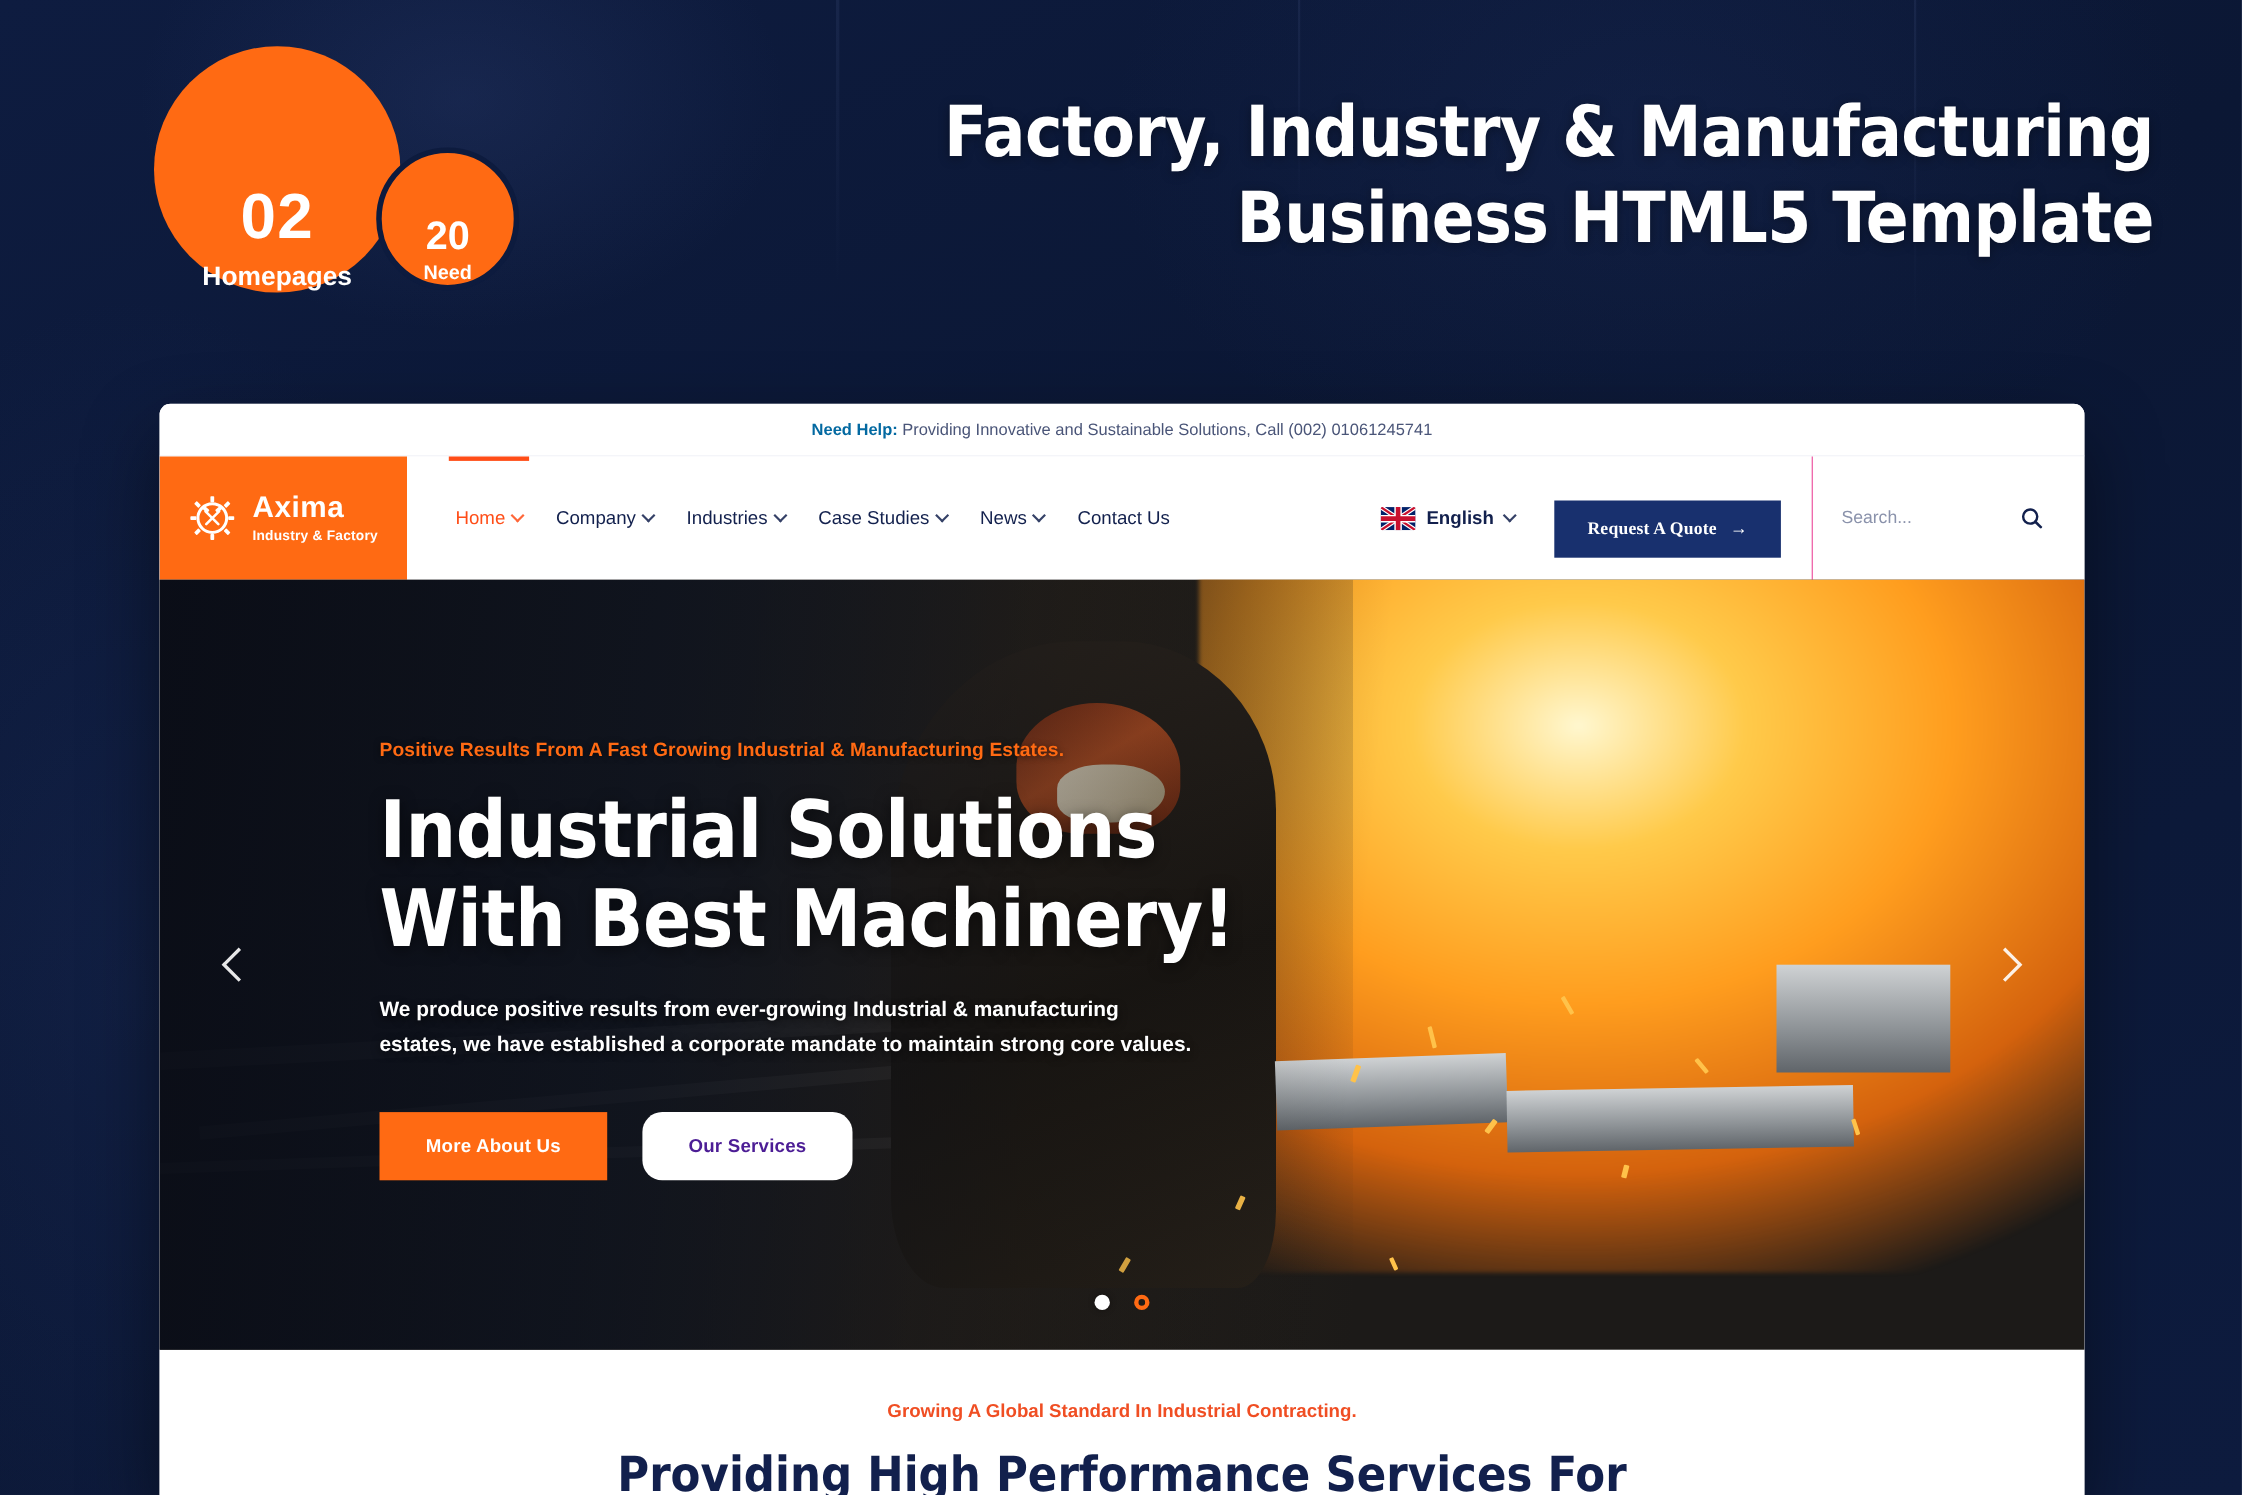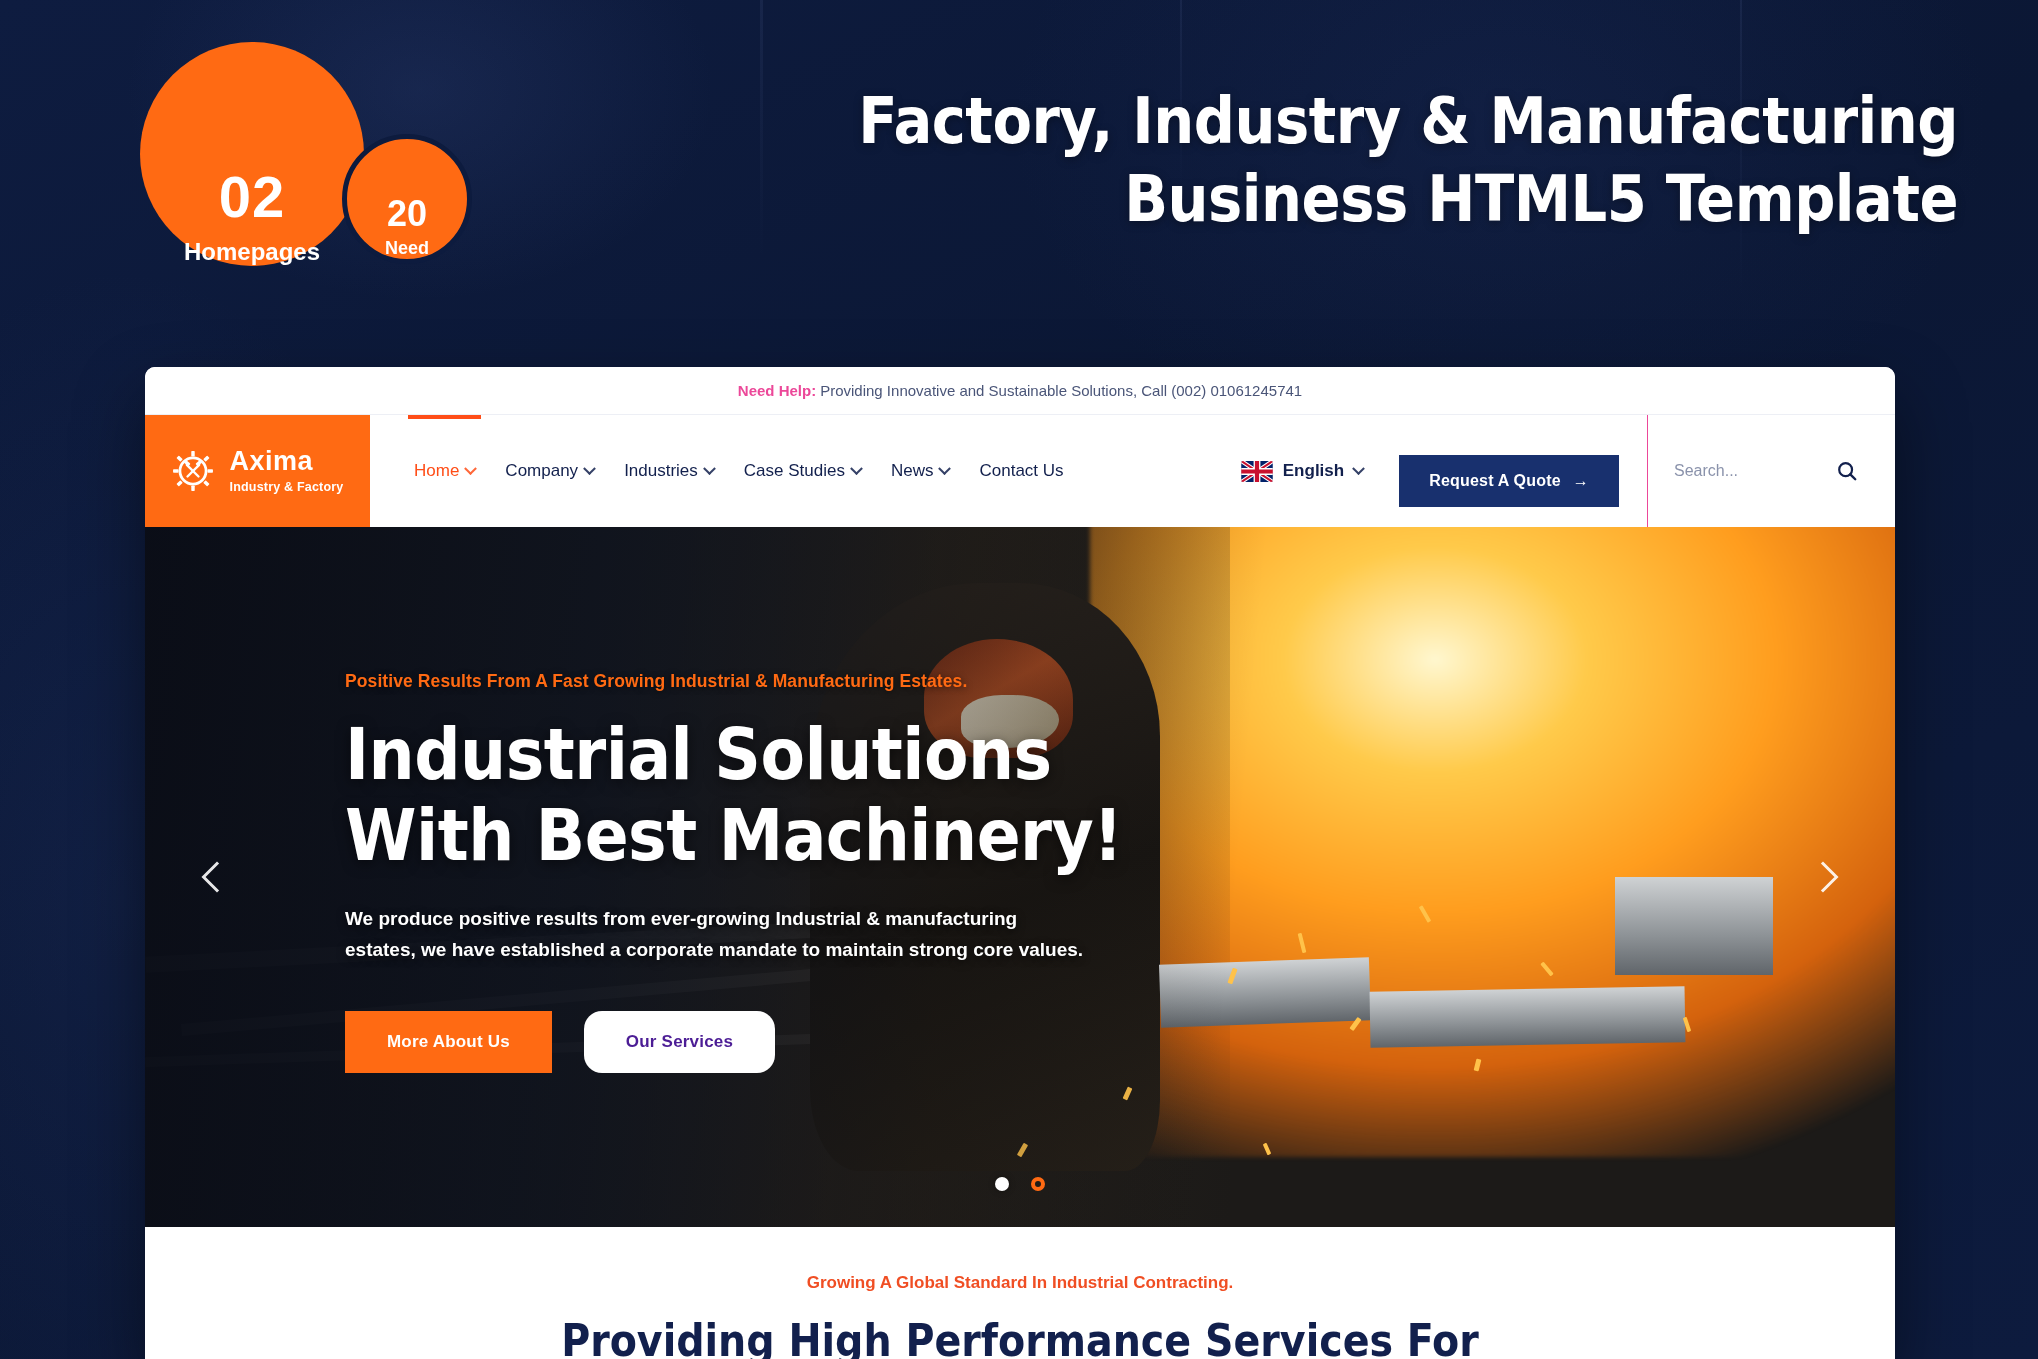--- a/index.html
+++ b/index.html
@@ -56,21 +56,21 @@
     box-shadow:0 30px 70px rgba(0,0,0,.45);
   }
 
   
   .topbar {
     height:48px; background:#fff; display:flex;
     align-items:center; justify-content:center;
     font-size:15px; color:#4a5578;
     border-bottom:1px solid #edeff5;
   }
-  .topbar b { color:#ec4899; font-weight:700; margin-right:4px; }
+  .topbar b { color:#0369a1; font-weight:700; margin-right:4px; }
 
   
   .header { height:112px; display:flex; align-items:stretch; background:#fff; position:relative; }
   .logo-box {
     width:225px; background:#ff6a13; display:flex; align-items:center;
     justify-content:center; gap:14px; color:#fff; flex:0 0 225px;
   }
   .logo-mark { width:44px; height:44px; flex:0 0 44px; }
   .logo-text .brand {
     font-size:27px; font-weight:700; line-height:1; letter-spacing:.5px;
@@ -90,21 +90,21 @@
     content:""; position:absolute; left:-6px; right:-6px; top:0; height:4px; background:#ff4d17;
   }
   .chev { width:9px; height:9px; border-right:2px solid currentColor; border-bottom:2px solid currentColor;
           transform:rotate(45deg) translate(-2px,-2px); opacity:.85; }
 
   .hdr-right { margin-left:auto; display:flex; align-items:center; }
   .lang { display:flex; align-items:center; gap:10px; font-size:17px; font-weight:700; color:#12204d; cursor:pointer; }
   .flag { width:32px; height:21px; flex:0 0 32px; border-radius:2px; overflow:hidden; }
   .quote-btn {
     margin-left:36px; background:#18306e; color:#fff; border:none;
-    font-family:Liberation Sans, sans-serif; font-size:16px; font-weight:700;
+    font-family:Liberation Serif, serif; font-size:16px; font-weight:700;
     padding:0 30px; height:52px; display:flex; align-items:center; gap:12px;
     cursor:pointer; letter-spacing:.2px;margin-top:20px;
   }
   .search-box {
     margin-left:28px; width:248px; height:112px; border-left:1px solid #ec4899;
     display:flex; align-items:center; padding:0 26px; gap:12px;
   }
   .search-inp {
     border:none; outline:none; font-family:inherit; font-size:16px;
     color:#12204d; background:transparent; width:150px;

